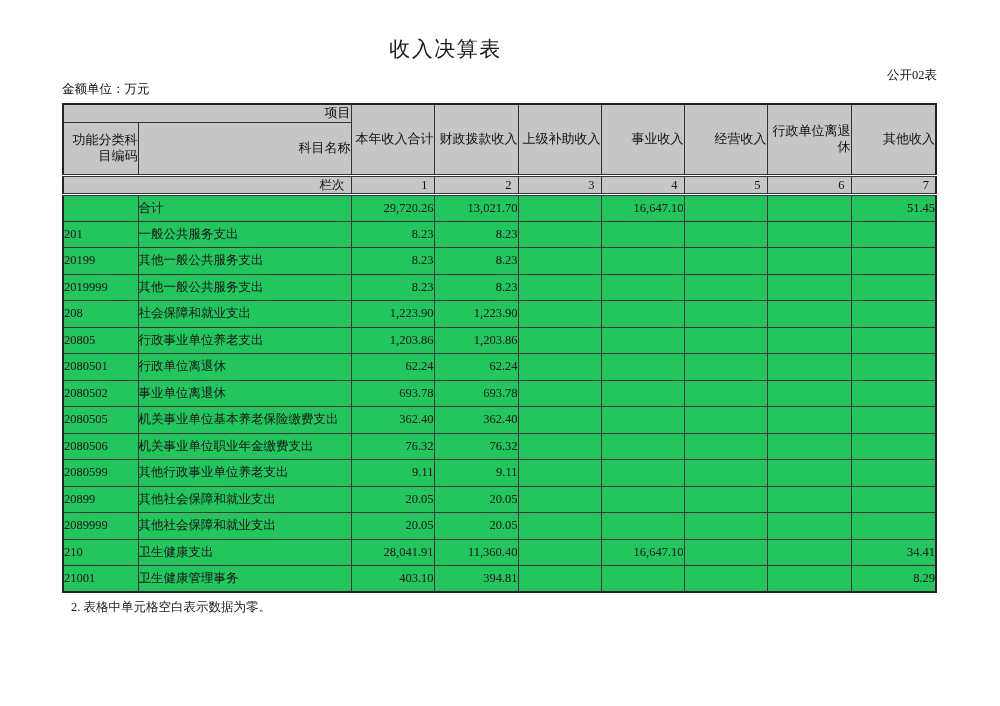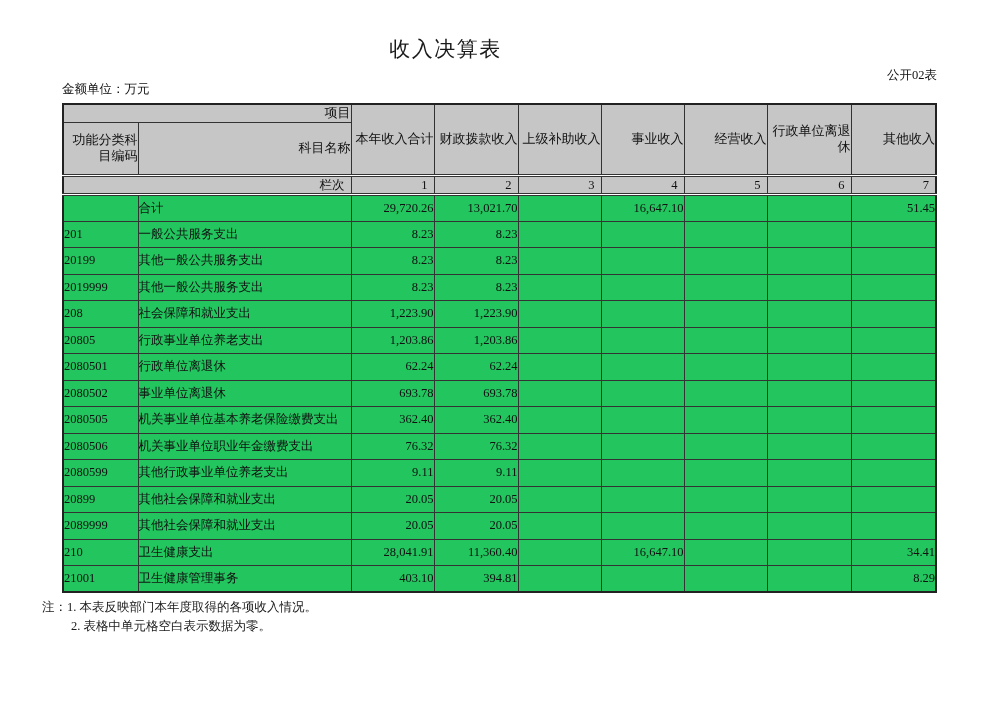--- a/index.html
+++ b/index.html
@@ -282,15 +282,14 @@
         <td class="cell-num"></td>
         <td class="cell-num"></td>
         <td class="cell-num"></td>
         <td class="cell-num"></td>
         <td class="cell-num">8.29</td>
       </tr>
     </tbody>
 </table>
 
 <div class="notes">
-  <div class="note-line-1">注：1. 本表反映部门本年度取得的各项收入情况。</div>
   <div class="note-line-2">2. 表格中单元格空白表示数据为零。</div>
 </div>
 
 </body></html>

